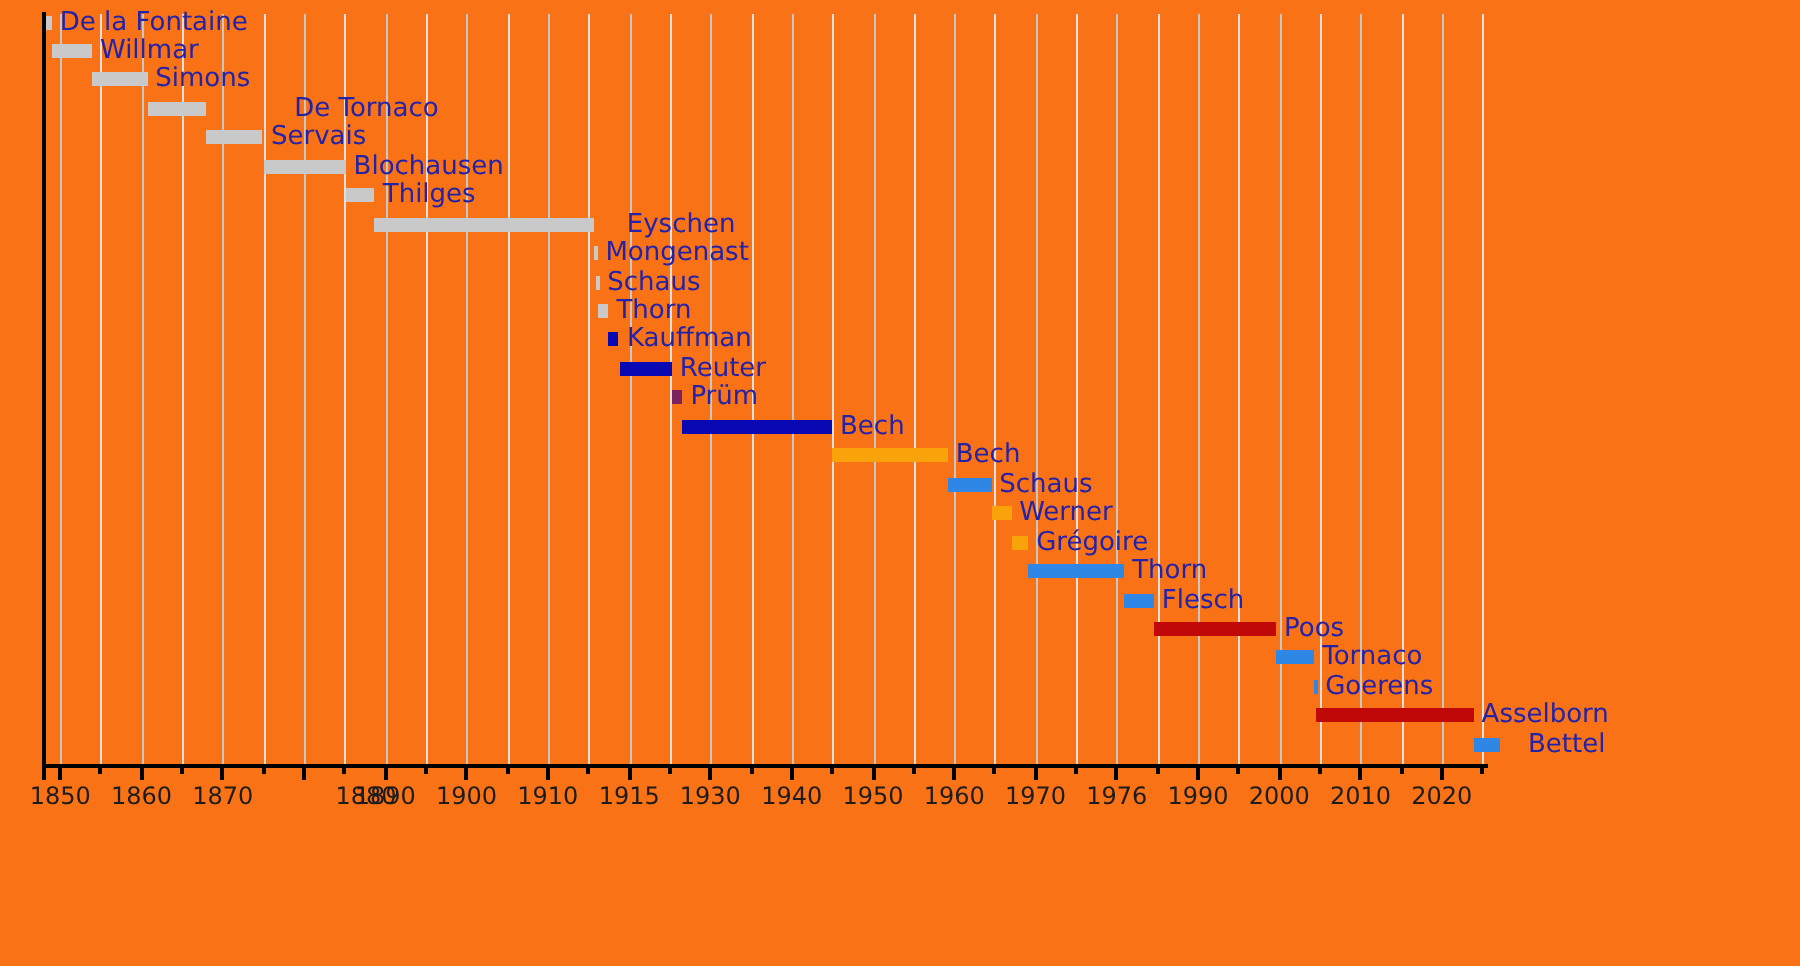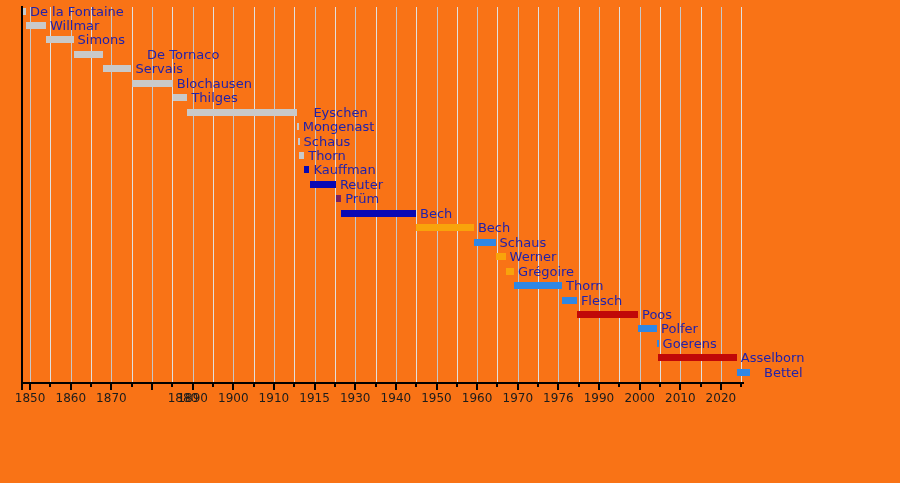--- a/index.html
+++ b/index.html
@@ -109,21 +109,21 @@
         <div class="bar-label" style="left: 509.6px; top: 249.1px; color: rgb(34, 34, 170);">Werner</div>
         <div class="bar" style="left: 505.6px; top: 267.6px; width: 8.5px; background: rgb(249, 163, 11);"></div>
         <div class="bar-label" style="left: 518.1px; top: 263.6px; color: rgb(34, 34, 170);">Grégoire</div>
         <div class="bar" style="left: 514.1px; top: 282.1px; width: 48px; background: rgb(47, 135, 229);"></div>
         <div class="bar-label" style="left: 566.1px; top: 278.1px; color: rgb(34, 34, 170);">Thorn</div>
         <div class="bar" style="left: 562.1px; top: 296.5px; width: 14.8px; background: rgb(47, 135, 229);"></div>
         <div class="bar-label" style="left: 580.9px; top: 292.5px; color: rgb(34, 34, 170);">Flesch</div>
         <div class="bar" style="left: 576.9px; top: 310.9px; width: 61.2px; background: rgb(192, 8, 8);"></div>
         <div class="bar-label" style="left: 642px; top: 306.9px; color: rgb(34, 34, 170);">Poos</div>
         <div class="bar" style="left: 638px; top: 325.4px; width: 19.1px; background: rgb(47, 135, 229);"></div>
-        <div class="bar-label" style="left: 661.1px; top: 321.4px; color: rgb(34, 34, 170);">Polfer</div>
+        <div class="bar-label" style="left: 661.1px; top: 321.4px; color: rgb(34, 34, 170);">Tornaco</div>
         <div class="bar" style="left: 657.3px; top: 339.8px; width: 1.3px; background: rgb(47, 135, 229);"></div>
         <div class="bar-label" style="left: 662.6px; top: 335.8px; color: rgb(34, 34, 170);">Goerens</div>
         <div class="bar" style="left: 658.4px; top: 354.3px; width: 78.4px; background: rgb(192, 8, 8);"></div>
         <div class="bar-label" style="left: 740.8px; top: 350.3px; color: rgb(34, 34, 170);">Asselborn</div>
         <div class="bar" style="left: 736.6px; top: 368.8px; width: 13.6px; background: rgb(47, 135, 229);"></div>
         <div class="bar-label" style="left: 764px; top: 364.8px; color: rgb(34, 34, 170);">Bettel</div>
       </div>
     <div id="axisparts">
         <div class="left-border" style="left: 21px; top: 6px; width: 2px; height: 384px;"></div>
         <div class="axis-line" style="left: 21px; top: 382px; width: 723px; height: 2px;"></div>

